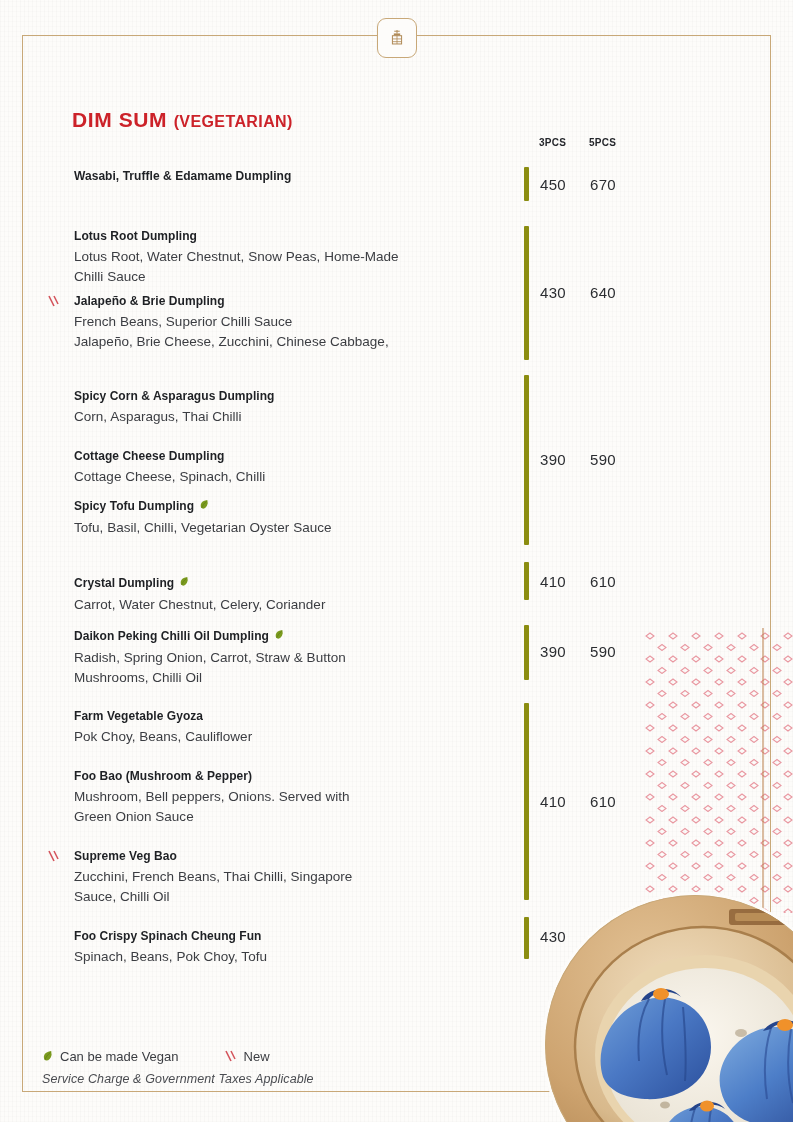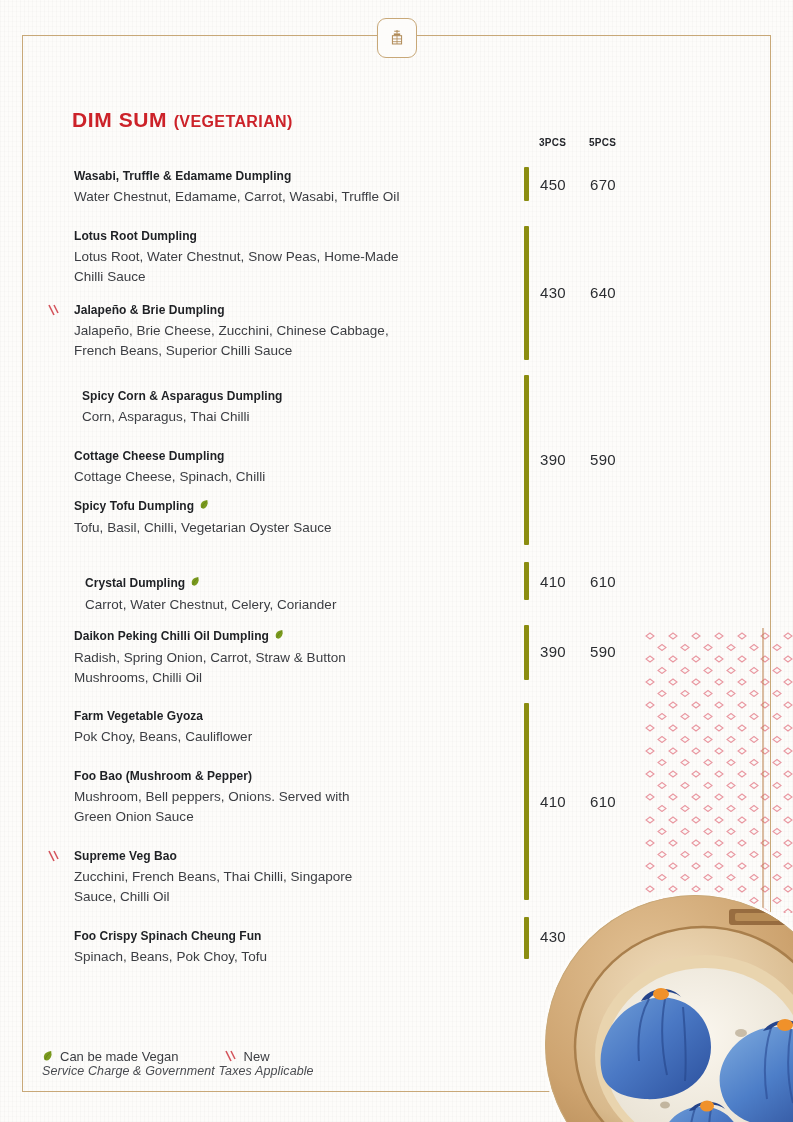--- a/index.html
+++ b/index.html
@@ -190,20 +190,21 @@
   }
   .legend-row {
     display: flex;
     align-items: center;
     gap: 7px;
     font-size: 13px;
     color: #3b3d42;
   }
   .legend-row .gap { width: 30px; }
   .legend-note {
+    margin-top: 8px;
     font-size: 12.5px;
     font-style: italic;
     color: #4a4c51;
     letter-spacing: 0.1px;
   }
 </style>
 </head>
 <body>
 
 <div class="paper-texture"></div>
@@ -323,64 +324,61 @@
     <span>DIM SUM</span>
     <span class="sub">(VEGETARIAN)</span>
   </div>
 
   <div class="col-head c3">3PCS</div>
   <div class="col-head c5">5PCS</div>
 
   <div class="menu-list" id="menu-list">
       <div class="item" style="top: 6px;">
         <div class="item-name"><span>Wasabi, Truffle &amp; Edamame Dumpling</span></div>
-        <div class="item-desc">
-          <div>Water Chestnut, Edamame, Carrot, Wasabi, Truffle Oil</div>
-        </div>
       </div>
       <div class="item" style="top: 66px;">
         <div class="item-name"><span>Lotus Root Dumpling</span></div>
         <div class="item-desc">
           <div>Lotus Root, Water Chestnut, Snow Peas, Home-Made</div>
           <div>Chilli Sauce</div>
         </div>
       </div>
-      <div class="item" style="top: 140px;">
+      <div class="item" style="top: 131px;">
         <span class="new-mark"><svg width="14" height="15" viewBox="0 0 14 15">
             <line x1="3" y1="2" x2="8" y2="12" stroke="#d4545c" stroke-width="1.6"></line>
             <line x1="8" y1="2" x2="12" y2="10" stroke="#d4545c" stroke-width="1.6"></line>
           </svg></span>
         <div class="item-name"><span>Jalapeño &amp; Brie Dumpling</span></div>
         <div class="item-desc">
+          <div>French Beans, Superior Chilli Sauce</div>
           <div>Jalapeño, Brie Cheese, Zucchini, Chinese Cabbage,</div>
-          <div>French Beans, Superior Chilli Sauce</div>
-        </div>
-      </div>
-      <div class="item" style="top: 226px; margin-left: 8px;">
+        </div>
+      </div>
+      <div class="item" style="top: 226px;">
         <div class="item-name"><span>Spicy Corn &amp; Asparagus Dumpling</span></div>
         <div class="item-desc">
           <div>Corn, Asparagus, Thai Chilli</div>
         </div>
       </div>
       <div class="item" style="top: 286px;">
         <div class="item-name"><span>Cottage Cheese Dumpling</span></div>
         <div class="item-desc">
           <div>Cottage Cheese, Spinach, Chilli</div>
         </div>
       </div>
       <div class="item" style="top: 336px;">
         <div class="item-name"><span>Spicy Tofu Dumpling</span><span class="leaf"><svg width="10" height="12" viewBox="0 0 12 14">
               <path d="M10 1 C3 2 1 6 2.5 10 C4.5 13 9.5 11 10.5 5 Z" fill="#7a9a1e"></path>
               <path d="M9.2 2.6 C6 5 4 8 3.2 10.6" stroke="#5f7a14" stroke-width="0.8" fill="none"></path>
             </svg></span></div>
         <div class="item-desc">
           <div>Tofu, Basil, Chilli, Vegetarian Oyster Sauce</div>
         </div>
       </div>
-      <div class="item" style="top: 413px; margin-left: 11px;">
+      <div class="item" style="top: 413px;">
         <div class="item-name"><span>Crystal Dumpling</span><span class="leaf"><svg width="10" height="12" viewBox="0 0 12 14">
               <path d="M10 1 C3 2 1 6 2.5 10 C4.5 13 9.5 11 10.5 5 Z" fill="#7a9a1e"></path>
               <path d="M9.2 2.6 C6 5 4 8 3.2 10.6" stroke="#5f7a14" stroke-width="0.8" fill="none"></path>
             </svg></span></div>
         <div class="item-desc">
           <div>Carrot, Water Chestnut, Celery, Coriander</div>
         </div>
       </div>
       <div class="item" style="top: 466px;">
         <div class="item-name"><span>Daikon Peking Chilli Oil Dumpling</span><span class="leaf"><svg width="10" height="12" viewBox="0 0 12 14">

